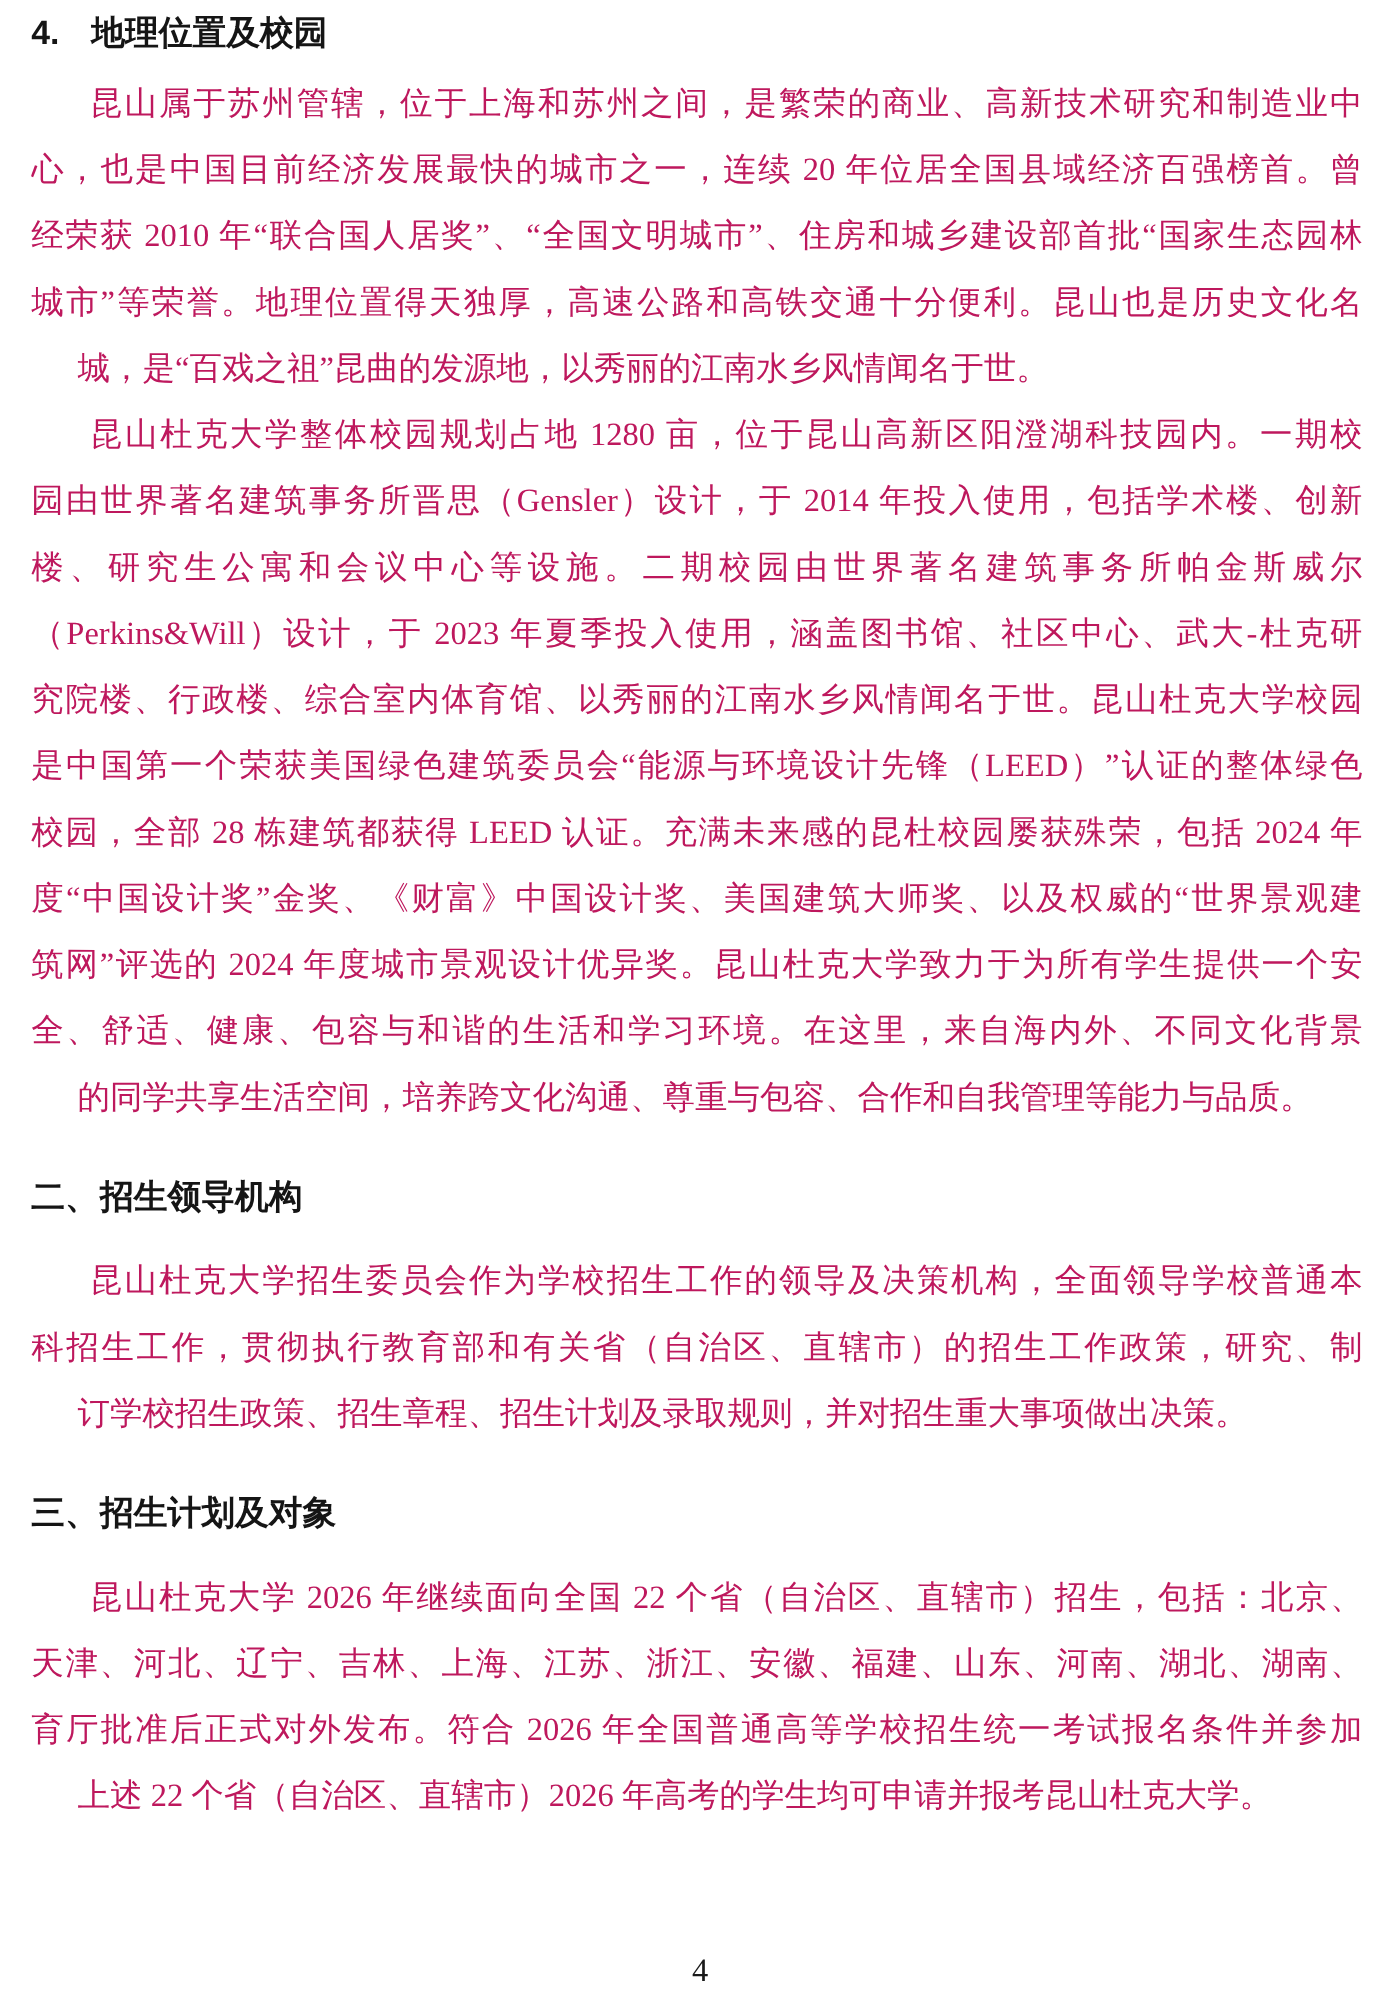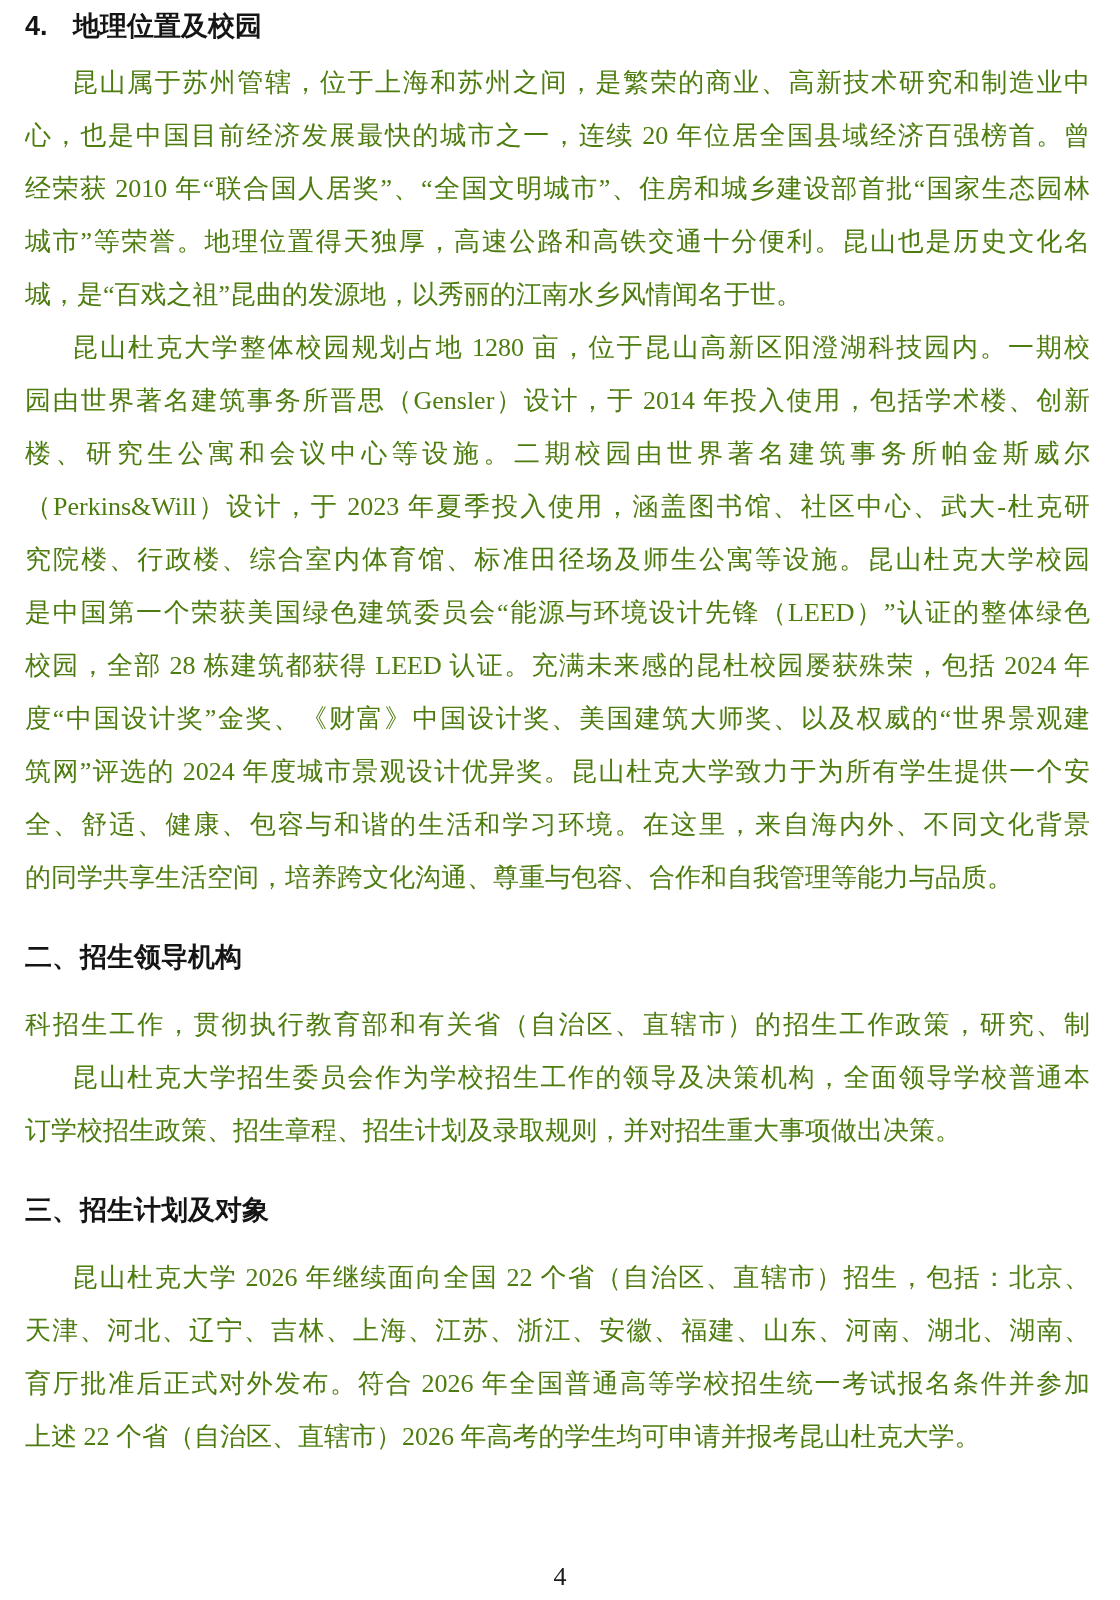--- a/index.html
+++ b/index.html
@@ -32,24 +32,24 @@
   
   .body-line {
     font-family: "Liberation Serif", "DejaVu Serif", serif;
     font-size: 26px;
     line-height: 53px;
     height: 53px;
     text-align: justify;
     text-align-last: justify;
     white-space: normal;
     overflow: hidden;
-    color: #4d7c0f;
+    color: #be185d;
   }
   .body-line.first { text-indent: 47px; }
-  .body-line.last { text-align-last: left; }
+  .body-line.last { text-align-last: left; margin-left: 37px; }
   
   .h-section {
     display: flex;
     align-items: baseline;
     font-family: "Liberation Sans", "DejaVu Sans", sans-serif;
     font-weight: 700;
     font-size: 27px;
     line-height: 30px;
     margin: 38px 0 26px 0;
     color: #151515;
@@ -79,35 +79,35 @@
   <div class="body-line first">昆山属于苏州管辖，位于上海和苏州之间，是繁荣的商业、高新技术研究和制造业中</div>
   <div class="body-line">心，也是中国目前经济发展最快的城市之一，连续 20 年位居全国县域经济百强榜首。曾</div>
   <div class="body-line">经荣获 2010 年“联合国人居奖”、“全国文明城市”、住房和城乡建设部首批“国家生态园林</div>
   <div class="body-line">城市”等荣誉。地理位置得天独厚，高速公路和高铁交通十分便利。昆山也是历史文化名</div>
   <div class="body-line last">城，是“百戏之祖”昆曲的发源地，以秀丽的江南水乡风情闻名于世。</div>
 
   <div class="body-line first">昆山杜克大学整体校园规划占地 1280 亩，位于昆山高新区阳澄湖科技园内。一期校</div>
   <div class="body-line">园由世界著名建筑事务所晋思（Gensler）设计，于 2014 年投入使用，包括学术楼、创新</div>
   <div class="body-line">楼、研究生公寓和会议中心等设施。二期校园由世界著名建筑事务所帕金斯威尔</div>
   <div class="body-line">（Perkins&amp;Will）设计，于 2023 年夏季投入使用，涵盖图书馆、社区中心、武大-杜克研</div>
-  <div class="body-line">究院楼、行政楼、综合室内体育馆、标准田径场及师生公寓等设施。昆山杜克大学校园</div>
+  <div class="body-line">究院楼、行政楼、综合室内体育馆、以秀丽的江南水乡风情闻名于世。昆山杜克大学校园</div>
   <div class="body-line">是中国第一个荣获美国绿色建筑委员会“能源与环境设计先锋（LEED）”认证的整体绿色</div>
   <div class="body-line">校园，全部 28 栋建筑都获得 LEED 认证。充满未来感的昆杜校园屡获殊荣，包括 2024 年</div>
   <div class="body-line">度“中国设计奖”金奖、《财富》中国设计奖、美国建筑大师奖、以及权威的“世界景观建</div>
   <div class="body-line">筑网”评选的 2024 年度城市景观设计优异奖。昆山杜克大学致力于为所有学生提供一个安</div>
   <div class="body-line">全、舒适、健康、包容与和谐的生活和学习环境。在这里，来自海内外、不同文化背景</div>
   <div class="body-line last">的同学共享生活空间，培养跨文化沟通、尊重与包容、合作和自我管理等能力与品质。</div>
 
   <div class="h-section">
     <span class="h-num">二、</span>
     <span>招生领导机构</span>
   </div>
 
+  <div class="body-line first">昆山杜克大学招生委员会作为学校招生工作的领导及决策机构，全面领导学校普通本</div>
   <div class="body-line">科招生工作，贯彻执行教育部和有关省（自治区、直辖市）的招生工作政策，研究、制</div>
-  <div class="body-line first">昆山杜克大学招生委员会作为学校招生工作的领导及决策机构，全面领导学校普通本</div>
   <div class="body-line last">订学校招生政策、招生章程、招生计划及录取规则，并对招生重大事项做出决策。</div>
 
   <div class="h-section">
     <span class="h-num">三、</span>
     <span>招生计划及对象</span>
   </div>
 
   <div class="body-line first">昆山杜克大学 2026 年继续面向全国 22 个省（自治区、直辖市）招生，包括：北京、</div>
   <div class="body-line">天津、河北、辽宁、吉林、上海、江苏、浙江、安徽、福建、山东、河南、湖北、湖南、</div>
   <div class="body-line">育厅批准后正式对外发布。符合 2026 年全国普通高等学校招生统一考试报名条件并参加</div>

